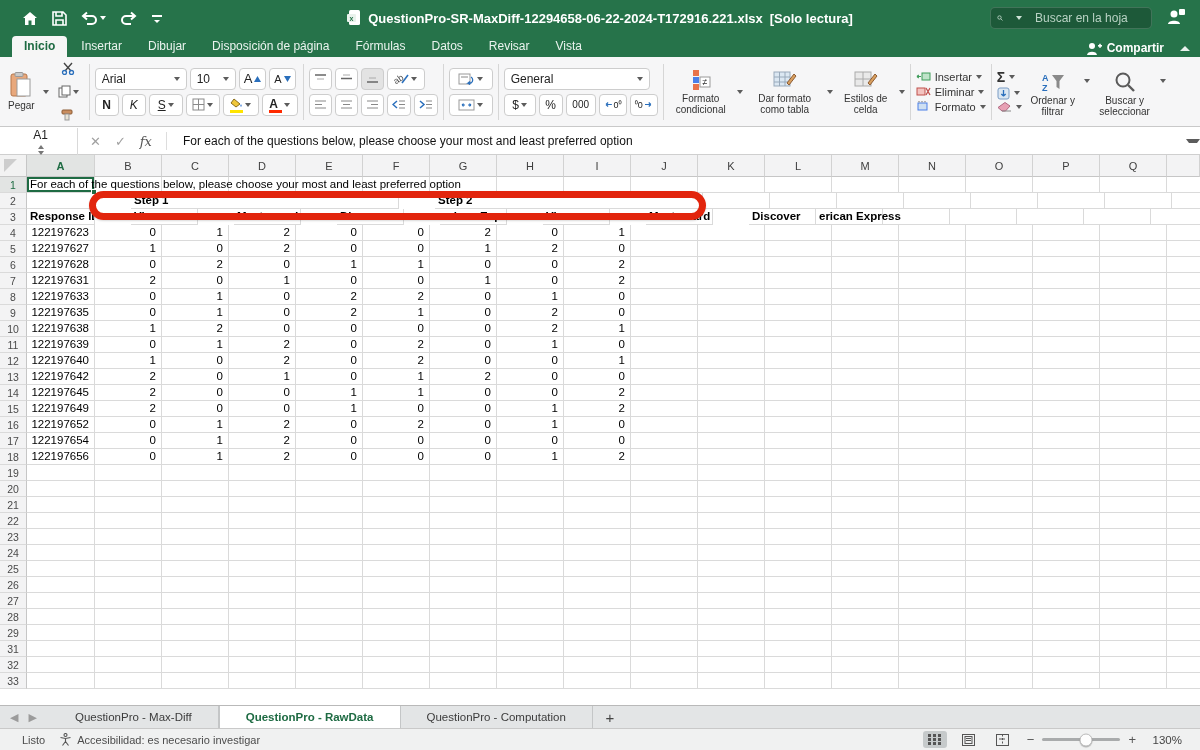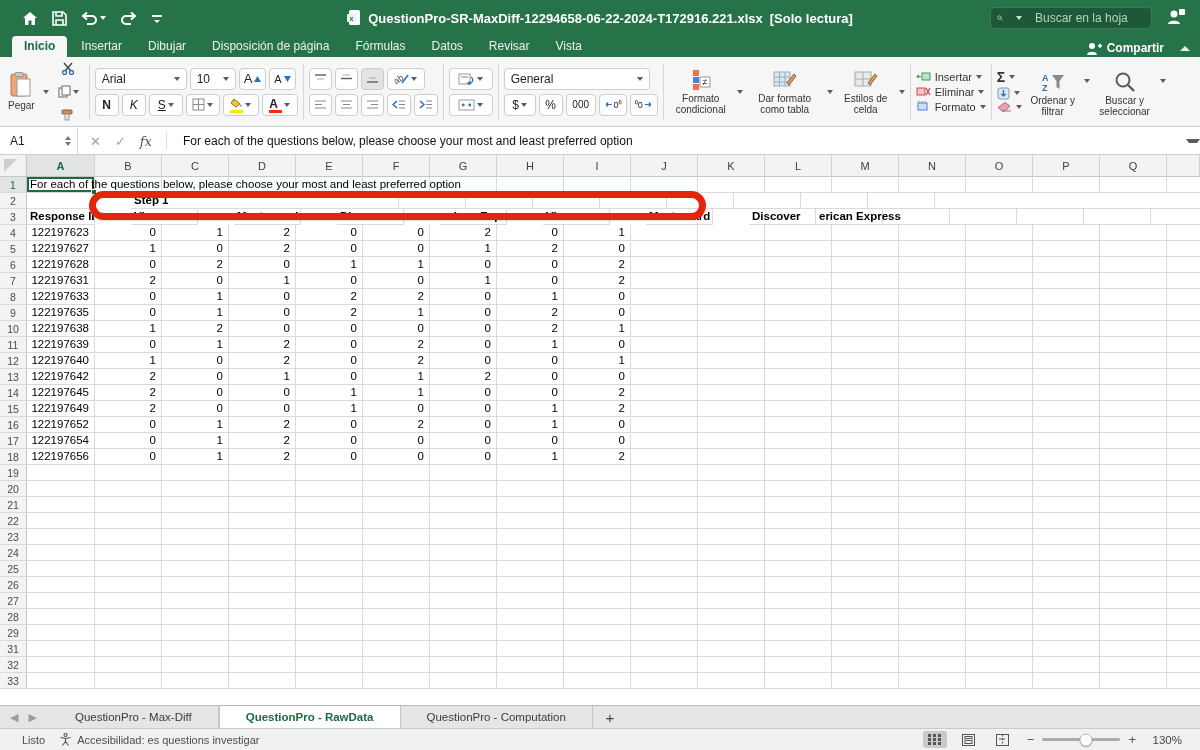--- a/index.html
+++ b/index.html
@@ -55,21 +55,21 @@
   .combo { background:#fff; border:1px solid #cdcdcd; border-radius:4px; height:22px;
     display:flex; align-items:center; justify-content:space-between; font-size:12px; color:#222; padding:0 6px; }
   .u { text-decoration:underline; }
   .accentbar { display:block; width:13px; height:3px; margin-top:-1px; }
   .smallrow { display:flex; align-items:center; gap:4px; font-size:11px; color:#333; }
 
   
   .formulabar { position:absolute; top:128px; left:0; width:1200px; height:27px; background:#fff;
     border-bottom:1px solid #cfcfcf; display:flex; align-items:center; }
   .namebox { width:78px; height:27px; border-right:1px solid #d9d9d9; display:flex; align-items:center;
-    justify-content:space-between; padding:0 6px 0 10px; font-size:12px; color:#222; }
+    justify-content:space-between; padding:0 6px 0 10px; font-size:12px; color:#222;flex-direction:column; }
   .spin { display:flex; flex-direction:column; gap:2px; align-items:center; }
   .spin .up { width:0;height:0;border-left:3px solid transparent;border-right:3px solid transparent;border-bottom:4px solid #777; }
   .spin .dn { width:0;height:0;border-left:3px solid transparent;border-right:3px solid transparent;border-top:4px solid #777; }
   .fb-icons { display:flex; align-items:center; gap:14px; padding:0 12px; color:#9a9a9a; }
   .fb-x { font-size:13px; color:#a0a0a0; }
   .fb-ck { font-size:13px; color:#a0a0a0; }
   .fb-fx { font-family:"DejaVu Serif", serif; font-style:italic; font-size:13px; color:#555; }
   .fb-sep { width:1px; height:18px; background:#ddd; }
   .fb-text { font-size:12px; color:#111; padding-left:4px; flex:1; white-space:nowrap; overflow:hidden; }
   .fb-caret { padding-right:8px; }
@@ -586,20 +586,23 @@
         <div class="cell" style="width: 67px;"></div>
         <div class="cell" style="width: 67px;"></div>
         <div class="cell filler" style="flex: 1 1 0%;"></div>
       </div>
       <div class="g-row">
         <div class="rhcell">2</div>
         <div class="cell" style="width: 68px;"></div>
         <div class="cell bold center" style="width: 268px;">
           <span class="txt">Step 1</span>
         </div>
+        <div class="cell bold center" style="width: 268px;">
+          <span class="txt">Step 2</span>
+        </div>
         <div class="cell" style="width: 67px;"></div>
         <div class="cell" style="width: 67px;"></div>
         <div class="cell" style="width: 67px;"></div>
         <div class="cell" style="width: 67px;"></div>
         <div class="cell" style="width: 67px;"></div>
         <div class="cell" style="width: 67px;"></div>
         <div class="cell" style="width: 67px;"></div>
         <div class="cell" style="width: 67px;"></div>
         <div class="cell filler" style="flex: 1 1 0%;"></div>
       </div>
@@ -1537,21 +1540,21 @@
   </div>
 
   <div class="statusbar">
     <div class="sb-left">
       <span>Listo</span>
       <span class="sb-acc">
         <svg width="13" height="13" viewBox="0 0 13 13">
             <circle cx="6.5" cy="2" r="1.5" fill="none" stroke="#555" stroke-width="1.1"></circle>
             <path d="M1.5 4.5 L6.5 5.5 L11.5 4.5 M6.5 5.5 V8.5 M6.5 8.5 L3.5 12.5 M6.5 8.5 L9.5 12.5" fill="none" stroke="#555" stroke-width="1.1"></path>
           </svg>
-        <span>Accesibilidad: es questions investigar</span>
+        <span>Accesibilidad: es necesario investigar</span>
       </span>
     </div>
     <div class="sb-right">
       <div class="viewbtns">
         <span class="viewbtn sel">
             <svg width="13" height="11" viewBox="0 0 13 11">
               <g fill="#555">
                 <rect x="0" y="0" width="3" height="3"></rect>
                 <rect x="5" y="0" width="3" height="3"></rect>
                 <rect x="10" y="0" width="3" height="3"></rect>

